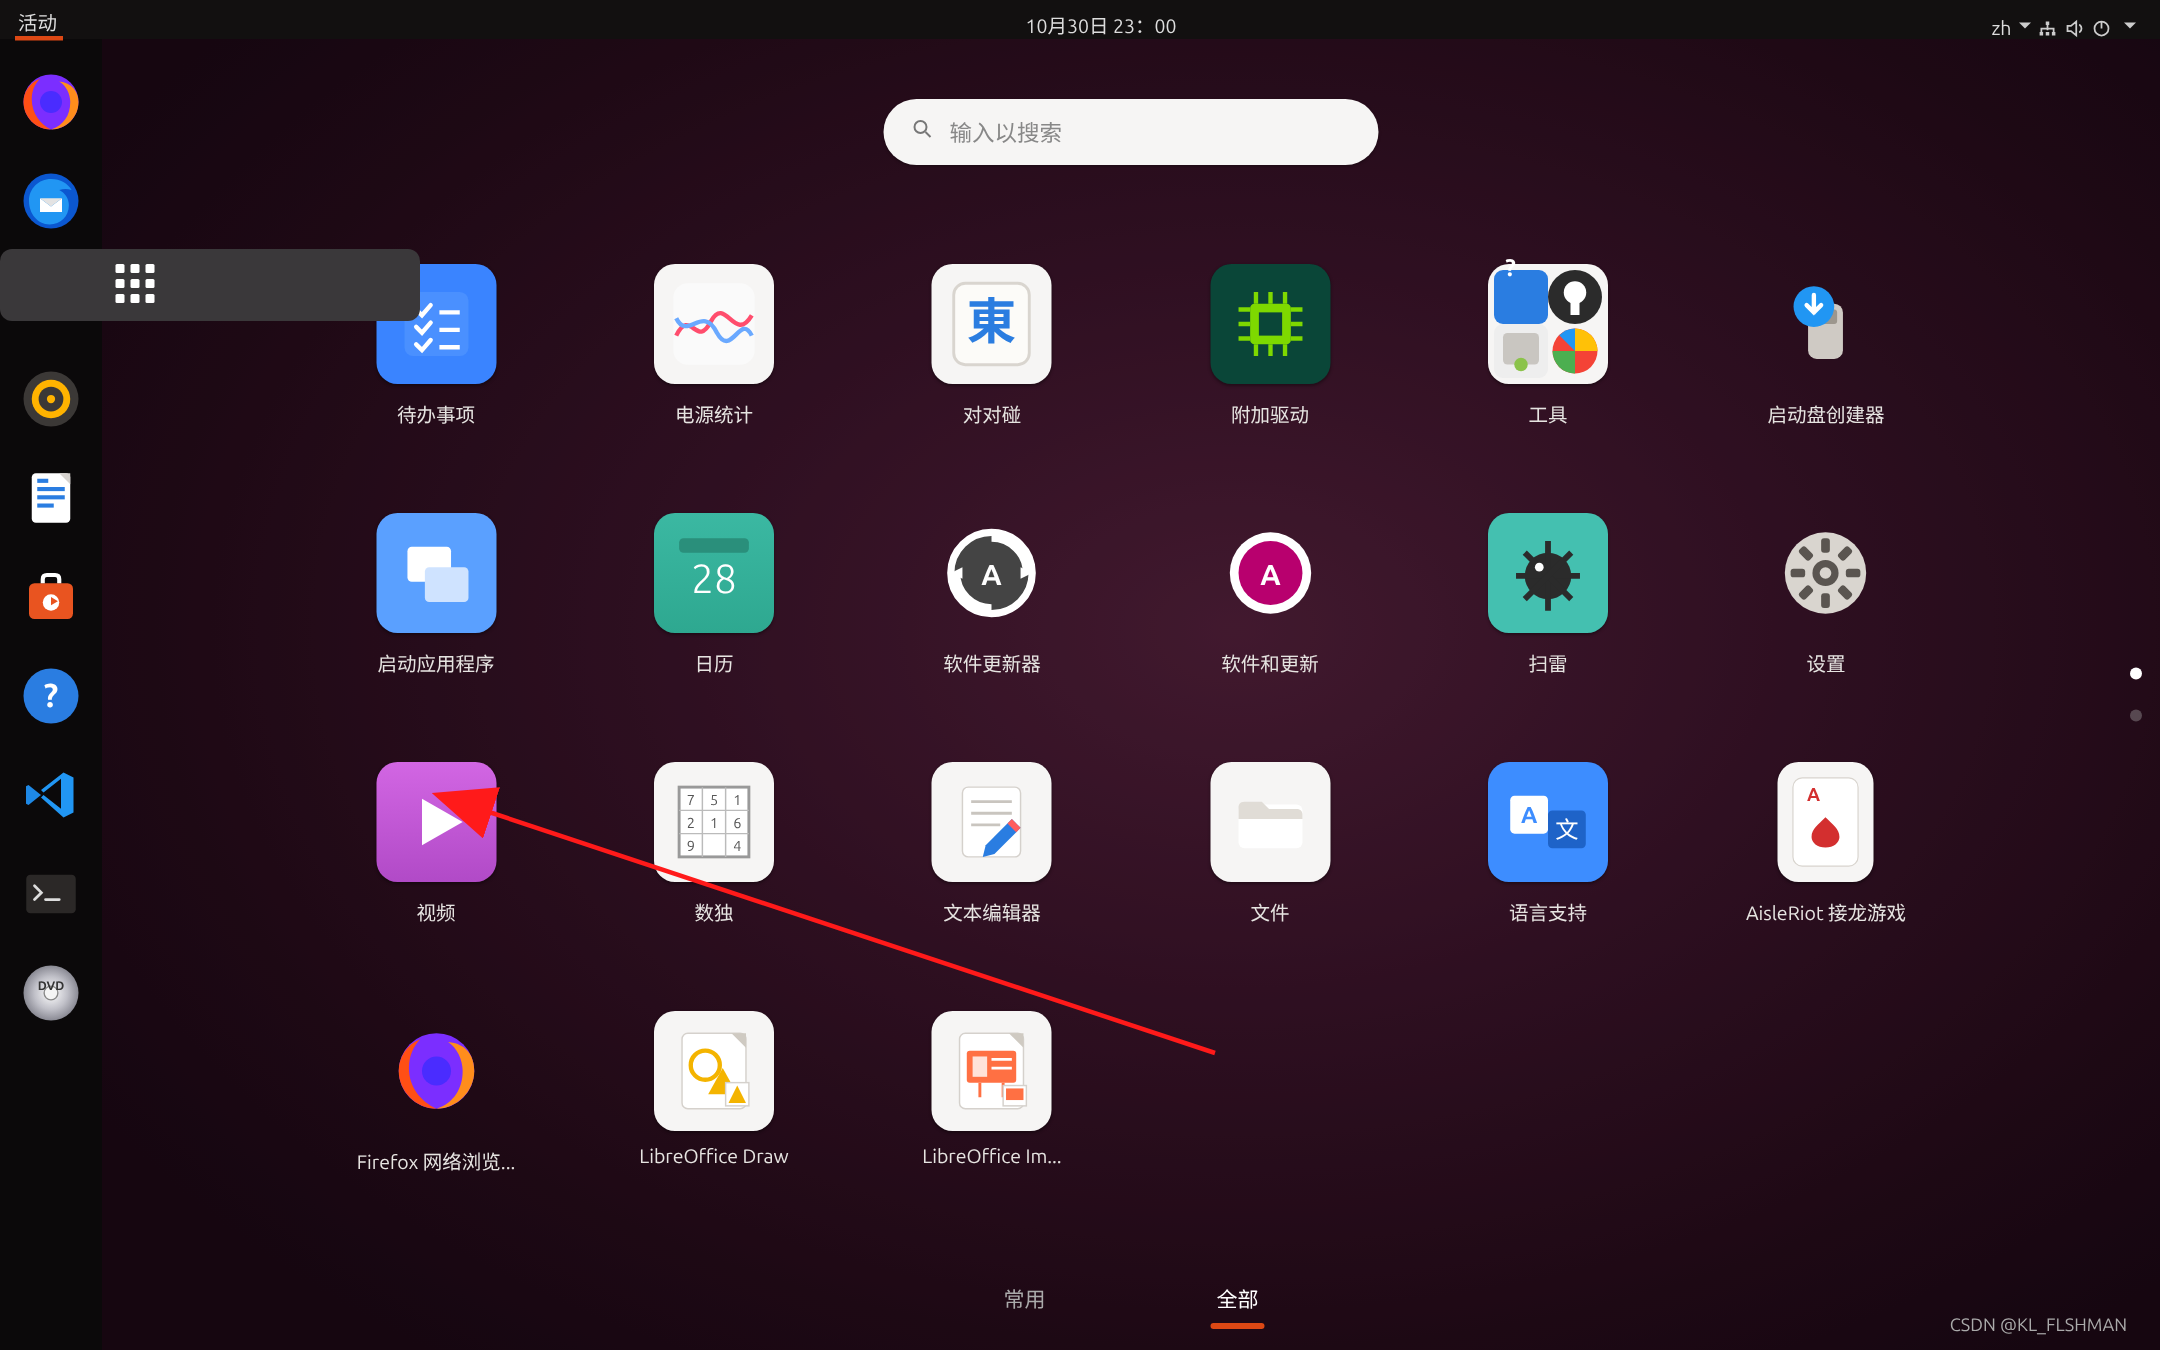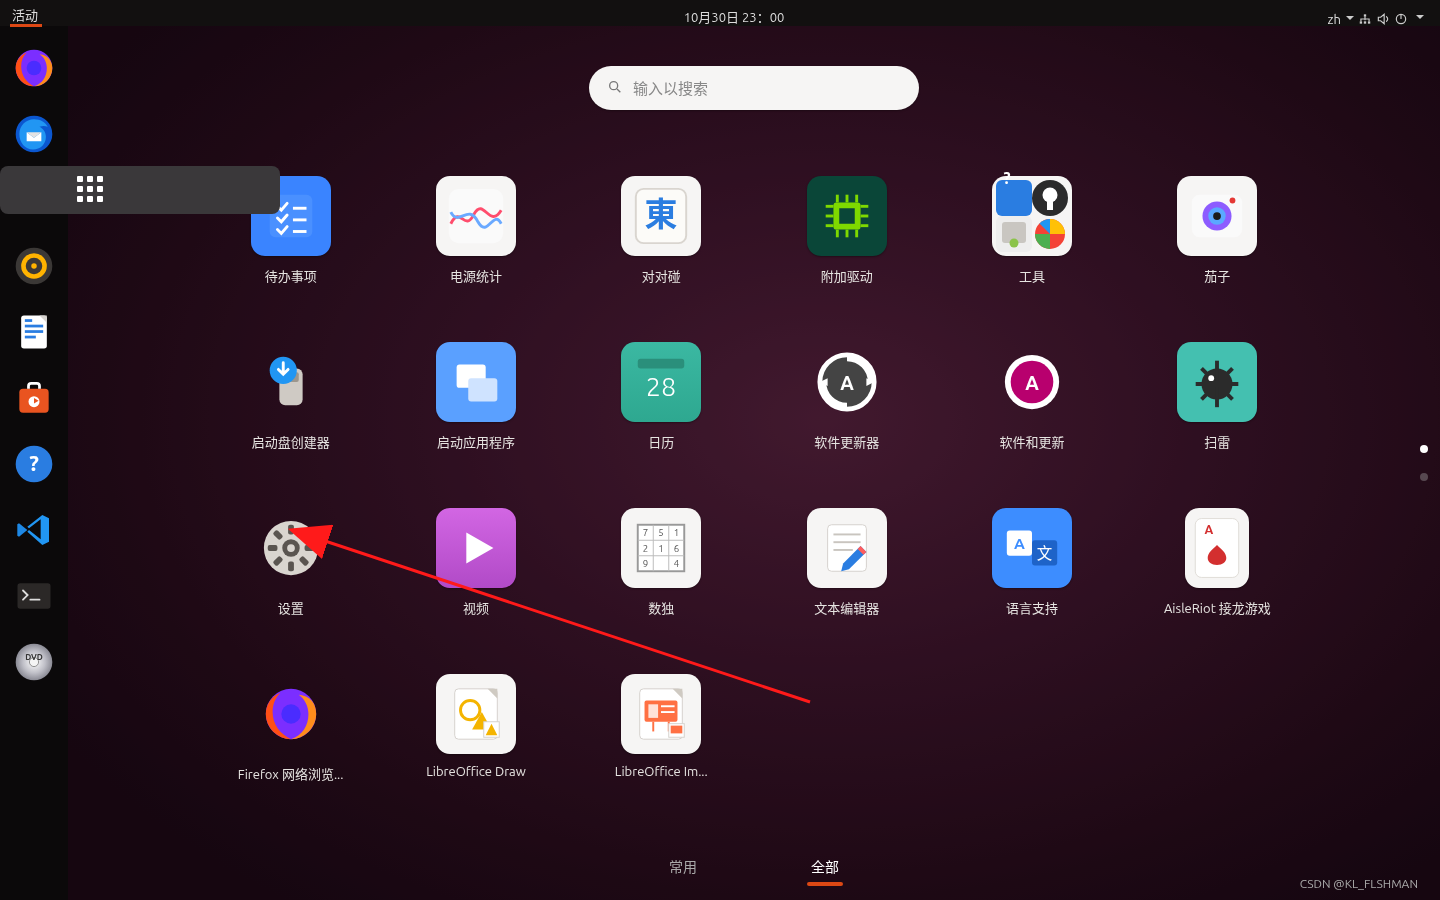--- a/index.html
+++ b/index.html
@@ -293,32 +293,20 @@
             <svg width="30" height="30" viewBox="0 0 24 24">
               <circle cx="12" cy="12" r="10" fill="#f44336"></circle>
               <path d="M12 2a10 10 0 0110 10h-10z" fill="#ffc107"></path>
               <path d="M12 12v10A10 10 0 012 12z" fill="#4caf50"></path>
               <path d="M12 12l-7-7a10 10 0 017-3z" fill="#2196f3"></path>
             </svg>
           </div>
     </div>
         <span class="lbl">工具</span>
       </div>
-    <div class="app">
-        <div class="tile">
-          <svg viewBox="0 0 64 64">
-            <rect x="6" y="10" width="52" height="44" rx="8" fill="#fafafa"></rect>
-            <circle cx="32" cy="32" r="15" fill="#8d5cff"></circle>
-            <circle cx="32" cy="32" r="9" fill="#5aa8ff"></circle>
-            <circle cx="32" cy="32" r="4" fill="#1b1b1b"></circle>
-            <circle cx="48" cy="16" r="3" fill="#e53935"></circle>
-          </svg>
-        </div>
-        <span class="lbl">茄子</span>
-      </div>
 
     <div class="app">
         <div class="tile" style="background:transparent;box-shadow:none">
           <svg viewBox="0 0 64 64">
             <rect x="20" y="18" width="24" height="38" rx="6" fill="#cfcac4"></rect>
             <rect x="24" y="22" width="16" height="10" rx="2" fill="#9c968d"></rect>
             <circle cx="24" cy="20" r="14" fill="#2196f3"></circle>
             <path d="M24 12v12m-5-5l5 5 5-5" stroke="#fff" stroke-width="3" fill="none" stroke-linecap="round"></path>
           </svg>
         </div>
@@ -441,20 +429,29 @@
             <line x1="18" y1="18" x2="46" y2="18" stroke="#c9c5bf" stroke-width="2"></line>
             <line x1="18" y1="26" x2="46" y2="26" stroke="#c9c5bf" stroke-width="2"></line>
             <line x1="18" y1="34" x2="38" y2="34" stroke="#c9c5bf" stroke-width="2"></line>
             <path d="M28 48l18-18 6 6-18 18-8 2z" fill="#2a7de1"></path>
             <path d="M46 30l6 6-3 3-6-6z" fill="#ff5e5e"></path>
           </svg>
         </div>
         <span class="lbl">文本编辑器</span>
       </div>
     <div class="app">
+        <div class="tile">
+          <svg viewBox="0 0 64 64">
+            <rect x="10" y="20" width="44" height="30" rx="4" fill="#fff"></rect>
+            <path d="M10 22c0-2 1-4 4-4h12l5 5h19c2 0 4 1 4 4v3H10z" fill="#e0dcd6"></path>
+          </svg>
+        </div>
+        <span class="lbl">文件</span>
+      </div>
+    <div class="app">
         <div class="tile" style="background:#3d8dff">
           <svg viewBox="0 0 64 64">
             <rect x="6" y="14" width="26" height="26" rx="3" fill="#fff"></rect>
             <text x="19" y="33" text-anchor="middle" font-size="16" fill="#3d8dff" font-weight="bold">A</text>
             <rect x="32" y="24" width="26" height="26" rx="3" fill="#1e63c8"></rect>
             <text x="45" y="43" text-anchor="middle" font-size="16" fill="#fff">文</text>
           </svg>
         </div>
         <span class="lbl">语言支持</span>
       </div>

